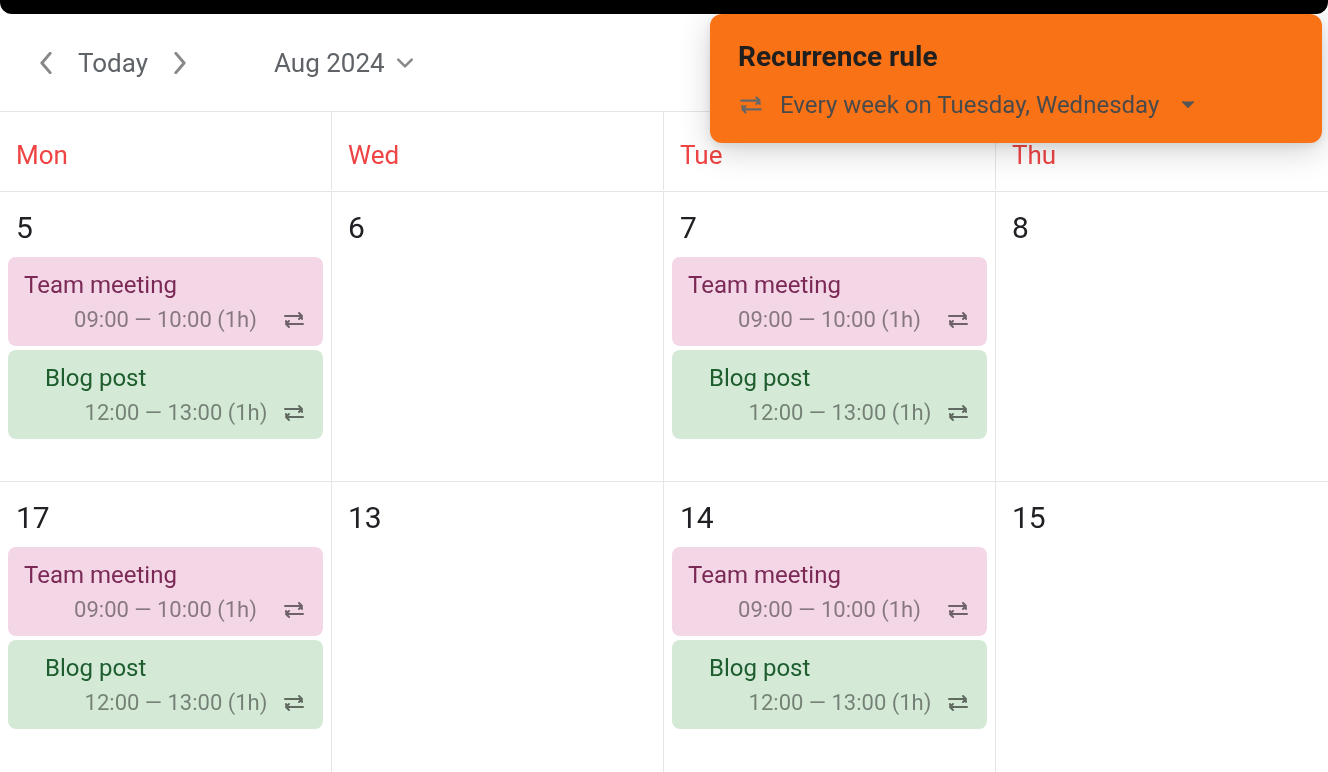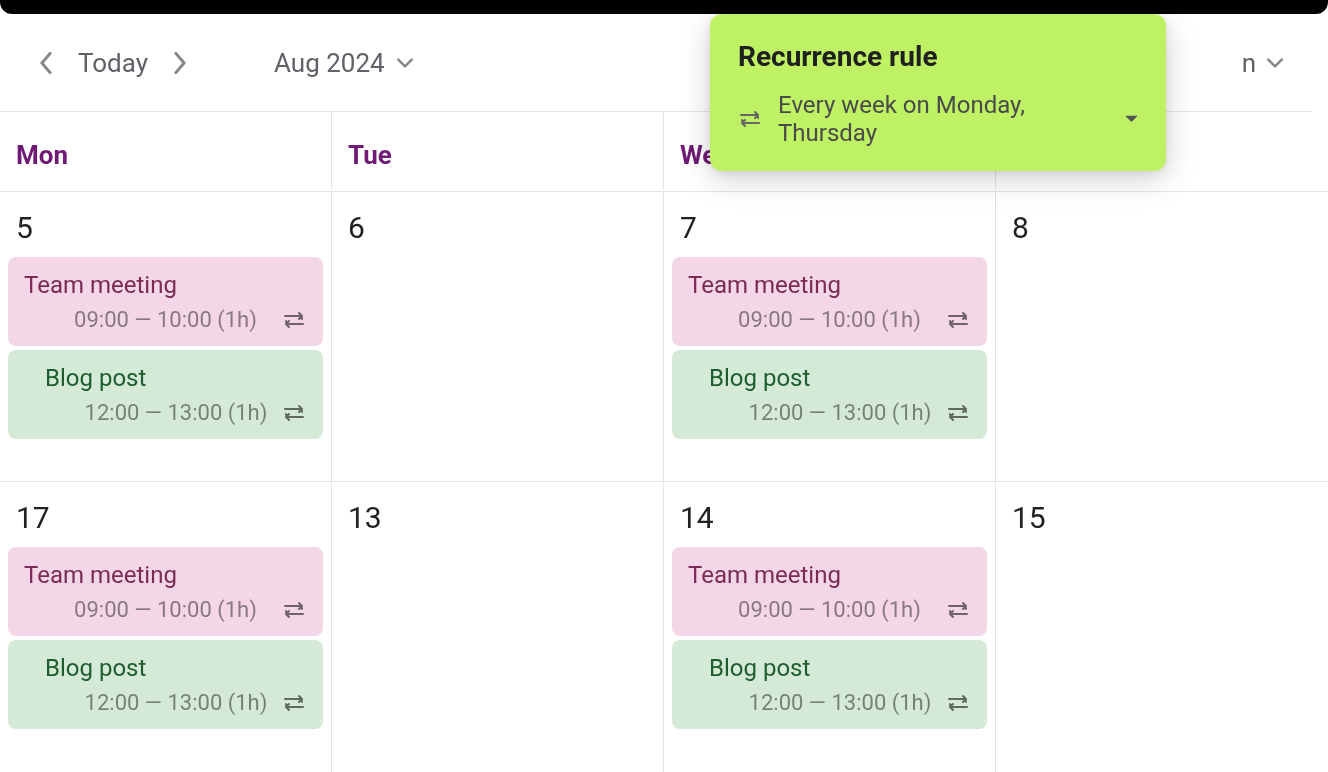--- a/index.html
+++ b/index.html
@@ -16,21 +16,21 @@
   .nav-btn { width: 36px; height: 36px; display: flex; align-items: center; justify-content: center; color: #5f6368; cursor: pointer; }
   .today-btn { font-size: 26px; color: #5f6368; padding: 0 14px; cursor: pointer; }
   .month-btn { font-size: 26px; color: #5f6368; padding: 0 12px; cursor: pointer; display: flex; align-items: center; gap: 11px; margin-left: 64px; }
   .dropdown-rt { position: absolute; right: 28px; display:flex; align-items:center; color:#5f6368; font-size:26px; gap:10px;}
   
   .grid {
     position: absolute; top: 112px; left: 0; right: 0; bottom: 0;
     display: grid; grid-template-columns: repeat(4, 1fr);
   }
   .day-header {
-    padding: 28px 16px 8px 16px; font-size: 26px; color: #701a75; font-weight: 700;
+    padding: 28px 16px 8px 16px; font-size: 26px; color: #ef4444; font-weight: 400;
     border-right: 1px solid #e5e5e5;
     height: 78px;
   }
   .day-header:first-child, .cell:nth-child(4n+1) { border-left: none; }
   .cell {
     border-top: 1px solid #e5e5e5; border-right: 1px solid #e5e5e5;
     padding: 0; min-height: 290px; position: relative;
   }
   .grid > :nth-child(4n) { border-right: none; }
   .date-num { font-size: 30px; color: #202124; padding: 18px 16px 12px 16px; font-weight: 400; }
@@ -43,22 +43,22 @@
   .event.green { background: #d4ead7; padding-left: 37px; }
   .event-title { font-size: 24px; font-weight: 400; margin-bottom: 8px; }
   .event.pink .event-title { color: #7b2a56; }
   .event.green .event-title { color: #1e5e2e; }
   .event-time { font-size: 22px; color: rgba(0,0,0,0.45); text-align: center; }
   .recur-icon {
     position: absolute; right: 16px; bottom: 16px; color: rgba(0,0,0,0.55);
   }
   
   .popover {
-    position: absolute; top: 14px; left: 710px; width: 456px;
-    background: #bef264; border-radius: 12px;
+    position: absolute; top: 14px; left: 710px; width: 612px;
+    background: #f97316; border-radius: 12px;
     box-shadow: 0 8px 32px rgba(0,0,0,0.18), 0 2px 8px rgba(0,0,0,0.08);
     padding: 26px 28px 24px 28px; z-index: 100;
   }
   .popover-title { font-size: 28px; font-weight: 700; color: #1f1f1f; margin-bottom: 18px; }
   .popover-row { display: flex; align-items: center; gap: 16px; font-size: 24px; color: #4a4a4a; }
   .popover-row .chev { margin-left: 6px; }
   
   svg { display: block; }
 </style>
 </head>
@@ -88,22 +88,22 @@
     <span>n</span>
     <svg width="18" height="12" viewBox="0 0 16 10">
         <path d="M2 2 L8 8 L14 2" stroke="#888" stroke-width="2.2" fill="none" stroke-linecap="round" stroke-linejoin="round"></path>
       </svg>
   </div>
 </div>
 
 <div class="grid">
 
   <div class="day-header">Mon</div>
+  <div class="day-header">Wed</div>
   <div class="day-header">Tue</div>
-  <div class="day-header">Wed</div>
   <div class="day-header">Thu</div>
 
   <div class="cell">
     <div class="date-num">5</div>
   <div class="event pink">
         <div class="event-title">Team meeting</div>
         <div class="event-time">09:00 — 10:00 (1h)</div>
         <div class="recur-icon">
           <svg width="26" height="20" viewBox="0 0 24 20">
             <path d="M3 6 h14 a3 3 0 0 1 3 3 v0 M20 6 l-3 -3 M20 6 l-3 3" stroke="currentColor" stroke-width="2" fill="none" stroke-linecap="round" stroke-linejoin="round"></path>
@@ -206,18 +206,18 @@
   </div>
 </div>
 
 <div class="popover">
   <div class="popover-title">Recurrence rule</div>
   <div class="popover-row">
     <svg width="26" height="22" viewBox="0 0 24 20">
       <path d="M3 6 h14 a3 3 0 0 1 3 3 v0 M20 6 l-3 -3 M20 6 l-3 3" stroke="#666" stroke-width="2" fill="none" stroke-linecap="round" stroke-linejoin="round"></path>
       <path d="M21 14 h-14 a3 3 0 0 1 -3 -3 v0 M4 14 l3 3 M4 14 l3 -3" stroke="#666" stroke-width="2" fill="none" stroke-linecap="round" stroke-linejoin="round"></path>
     </svg>
-    <span>Every week on Monday, Thursday</span>
+    <span>Every week on Tuesday, Wednesday</span>
     <svg class="chev" width="14" height="10" viewBox="0 0 12 8">
         <path d="M1 1 L6 6 L11 1" fill="#555" stroke="#555" stroke-width="1"></path>
       </svg>
   </div>
 </div>
 
 </body></html>

